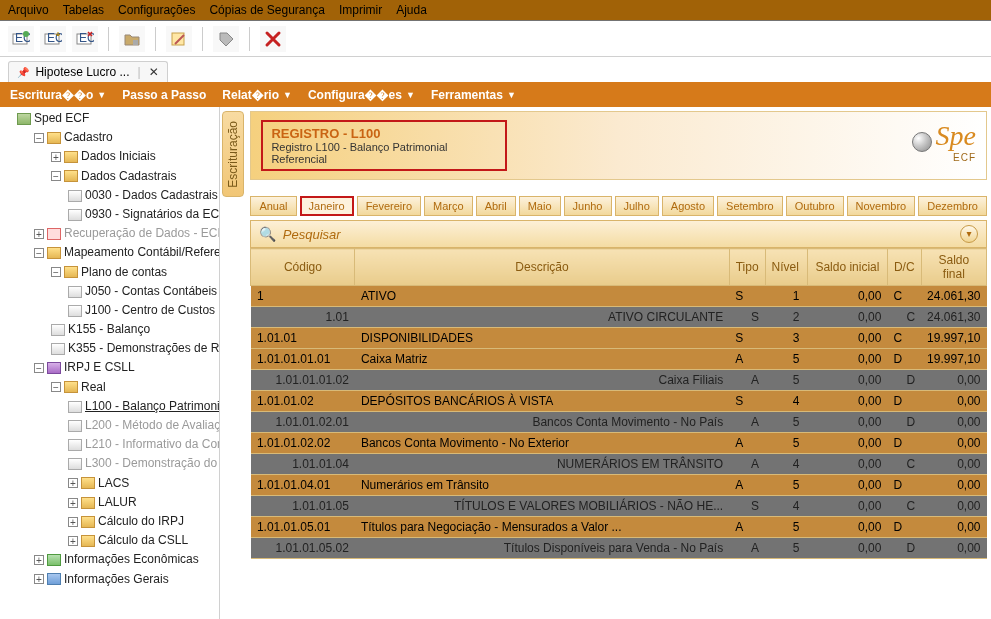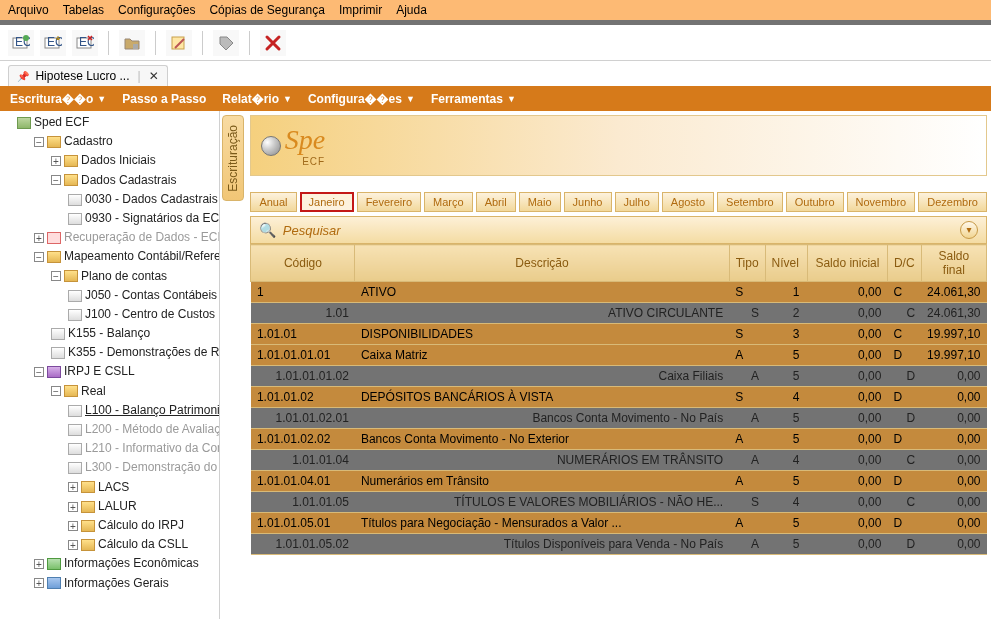--- a/index.html
+++ b/index.html
@@ -1,18 +1,18 @@
 <!DOCTYPE html>
 <html><head>
 <meta charset="utf-8">
 <style>
   * { box-sizing: border-box; font-family: Tahoma, Arial, sans-serif; font-size: 12px; }
   body { margin:0; padding:0; background:#fff; width:991px; }
   
-  .menubar { display:flex; gap:14px; padding:3px 8px; background:#fdba74; border-bottom:5px solid #737373; }
+  .menubar { display:flex; gap:14px; padding:3px 8px; background:#a16207; border-bottom:1px solid #737373; }
   .menubar span { cursor:default; }
   
   .toolbar { display:flex; align-items:center; gap:6px; padding:4px 8px; border-bottom:1px solid #d0d0d0; height:36px; }
   .toolbar .sep { width:1px; height:24px; background:#ccc; margin:0 4px; }
   .tb-btn { width:26px; height:26px; display:flex; align-items:center; justify-content:center; border:1px solid transparent; background:#f8f8f8; }
   .tb-btn svg { width:18px; height:18px; }
   
   .doc-tab-strip { display:flex; align-items:center; padding:4px 8px 0 8px; background:#fff; }
   .doc-tab { display:flex; align-items:center; gap:6px; background:#f7f7f7; border:1px solid #cfcfcf; border-bottom:none; padding:3px 8px; border-radius:3px 3px 0 0; }
   .doc-tab .pin { color:#c97a1c; font-size:10px; }
@@ -227,20 +227,24 @@
   </div>
 
   <div class="content-pane">
     <div class="side-tab-col">
       <div class="side-tab">
           <span>Escrituração</span>
         </div>
     </div>
     <div class="right-area">
       <div class="reg-header-wrap">
+        <div class="reg-header-box">
+          <div class="reg-title">REGISTRO - L100</div>
+          <div class="reg-sub">Registro L100 - Balanço Patrimonial Referencial</div>
+        </div>
         <div class="sped-logo">
           <span class="sphere"></span>
           <span class="sped-big">Spe</span>
           <div class="sped-sm">ECF</div>
         </div>
       </div>
 
       <div class="month-tabs" id="month-tabs">
           <div class="mtab">Anual</div>
           <div class="mtab active">Janeiro</div>

